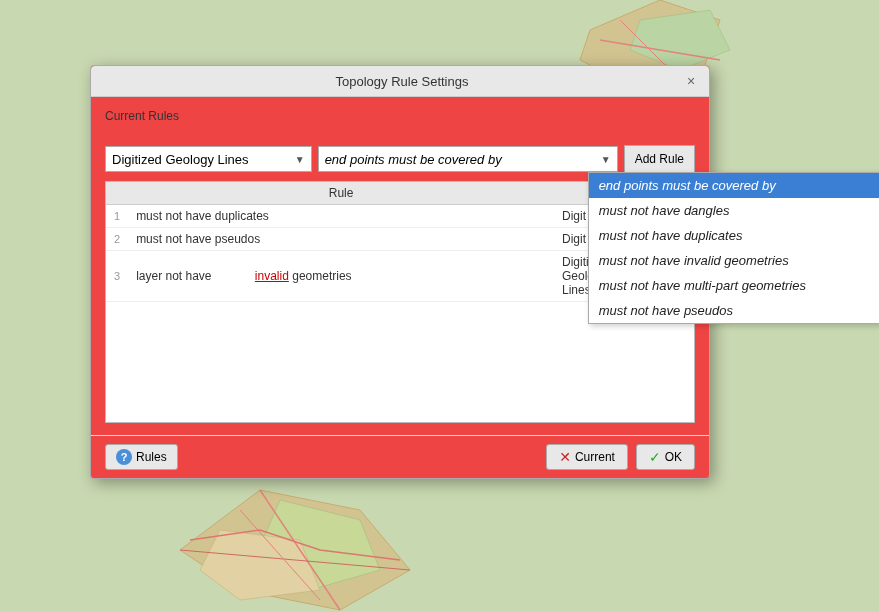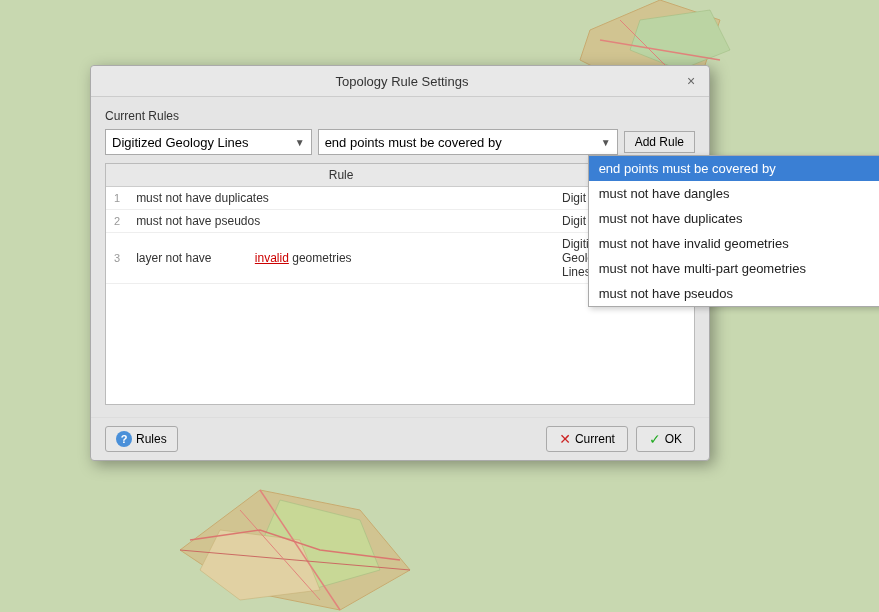--- a/index.html
+++ b/index.html
@@ -20,21 +20,21 @@
       top: 0; left: 0; right: 0; bottom: 0;
       z-index: 0;
     }
 
     
     .dialog {
       position: absolute;
       top: 65px;
       left: 90px;
       width: 620px;
-      background: #e5e5e5;
+      background: #ef4444;
       border: 1px solid #aaa;
       border-radius: 4px;
       box-shadow: 4px 4px 15px rgba(0,0,0,0.35);
       z-index: 10;
     }
 
     .dialog-titlebar {
       background: #e8e8e8;
       border-bottom: 1px solid #ccc;
       padding: 7px 10px;
@@ -66,21 +66,21 @@
       padding: 0;
     }
 
     .dialog-body {
       padding: 12px 14px 12px 14px;
     }
 
     .section-label {
       font-size: 12px;
       color: #333;
-      margin-bottom: 6px;
+      margin-bottom: 22px;
     }
 
     .controls-row {
       display: flex;
       align-items: center;
       gap: 6px;
       margin-bottom: 8px;
       position: relative;
     }
 
@@ -105,21 +105,21 @@
       width: 300px;
     }
 
     .combo-arrow {
       font-size: 10px;
       color: #555;
       margin-left: 4px;
     }
 
     .add-rule-btn {
-      height: 22px;
+      height: 28px;
       padding: 2px 10px;
       border: 1px solid #aaa;
       background: #e8e8e8;
       font-size: 12px;
       cursor: pointer;
       white-space: nowrap;
     }
 
     
     .dropdown-menu {
@@ -305,21 +305,21 @@
 
     <div class="section-label">Current Rules</div>
 
     <div class="controls-row">
 
       <div class="combo-box combo-left">
         <span class="combo-text">Digitized Geology Lines</span>
         <span class="combo-arrow">▼</span>
       </div>
 
-      <div style="position:relative;">
+      <div style="position:relative;font-style:italic;">
         <div class="combo-box combo-right">
           <span class="combo-text">end points must be covered by</span>
           <span class="combo-arrow">▼</span>
         </div>
 
         <div class="dropdown-menu">
           <div class="dropdown-item selected">end points must be covered by</div>
           <div class="dropdown-item">must not have dangles</div>
           <div class="dropdown-item">must not have duplicates</div>
           <div class="dropdown-item">must not have invalid geometries</div>

